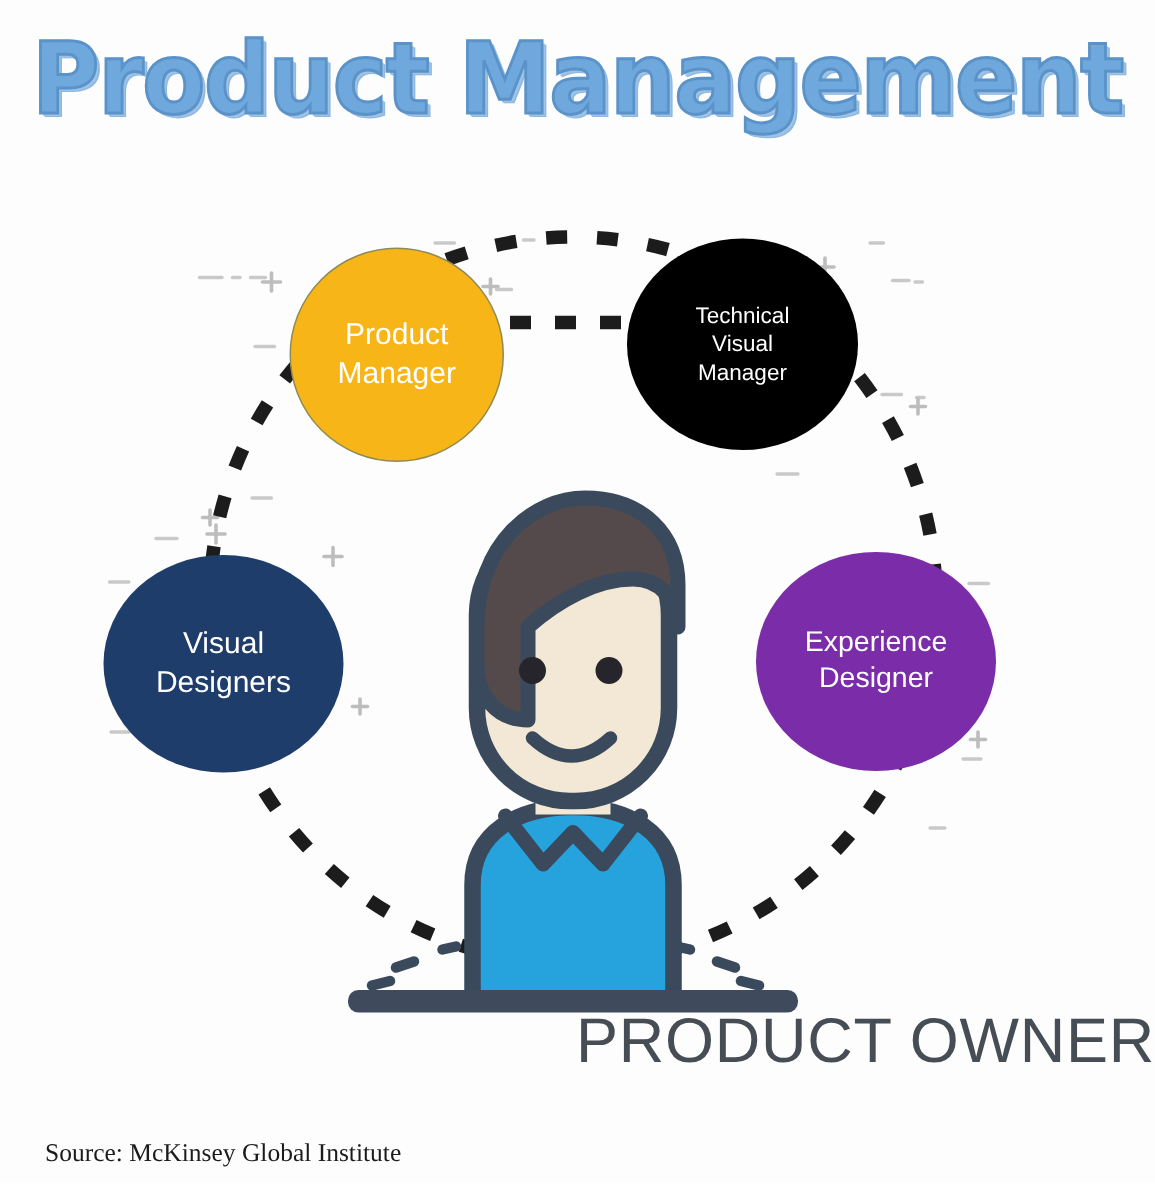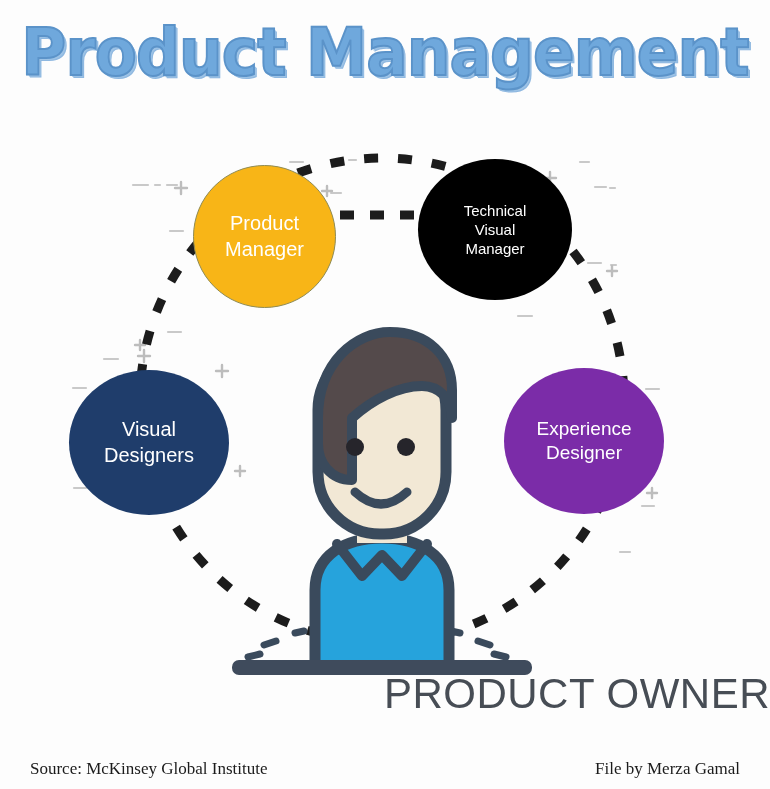--- a/index.html
+++ b/index.html
@@ -278,16 +278,15 @@
     <div class="bubble" id="bubble-visual-designers">
       <span>Visual</span>
       <span>Designers</span>
     </div>
 
     <div id="product-owner-label">PRODUCT OWNER</div>
   </div>
 
   <div id="footer">
     <div>Source: McKinsey Global Institute</div>
-    <div>File by Merza Gamal</div>
   </div>
 
 </div>
 
 </body></html>

